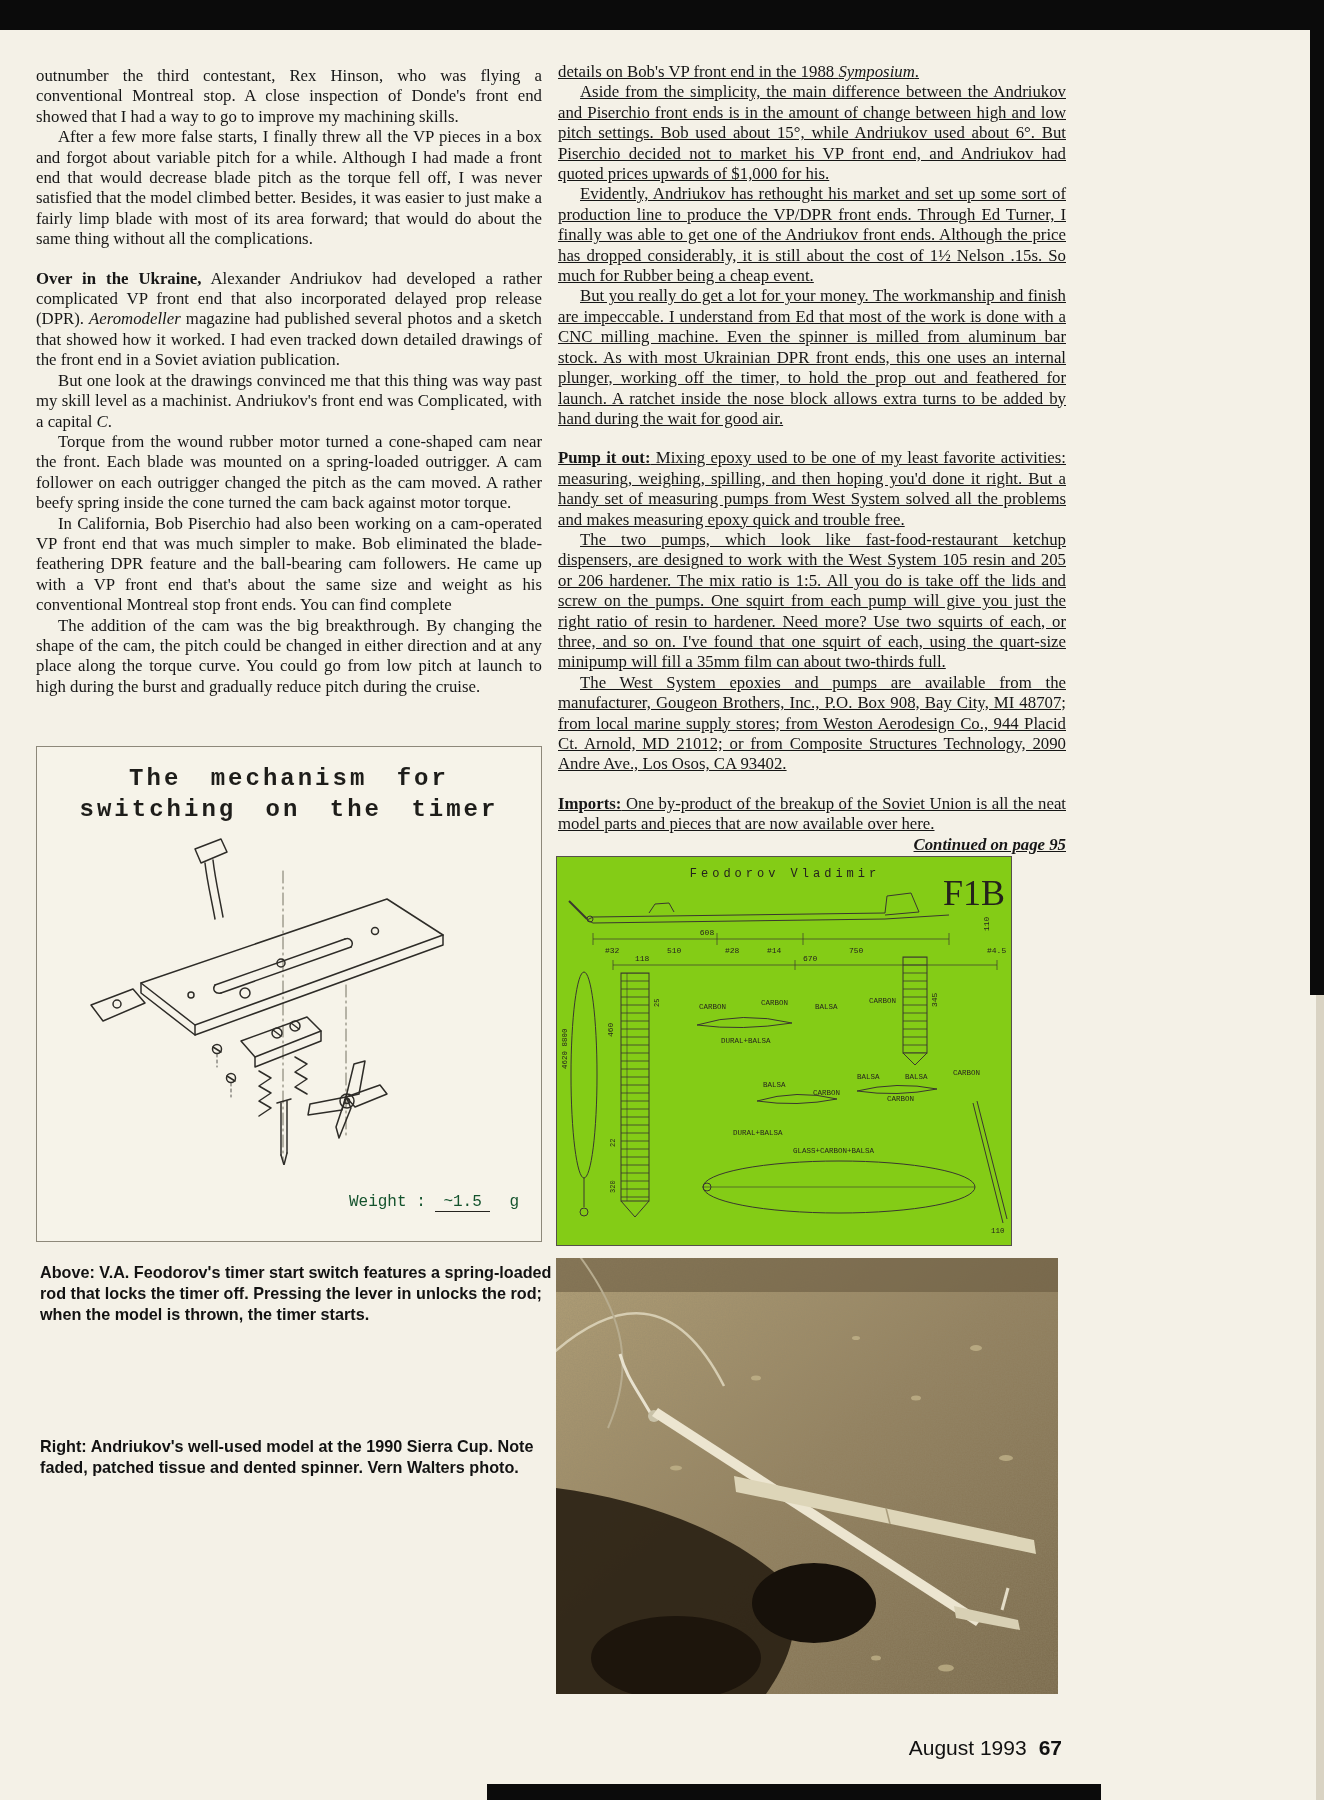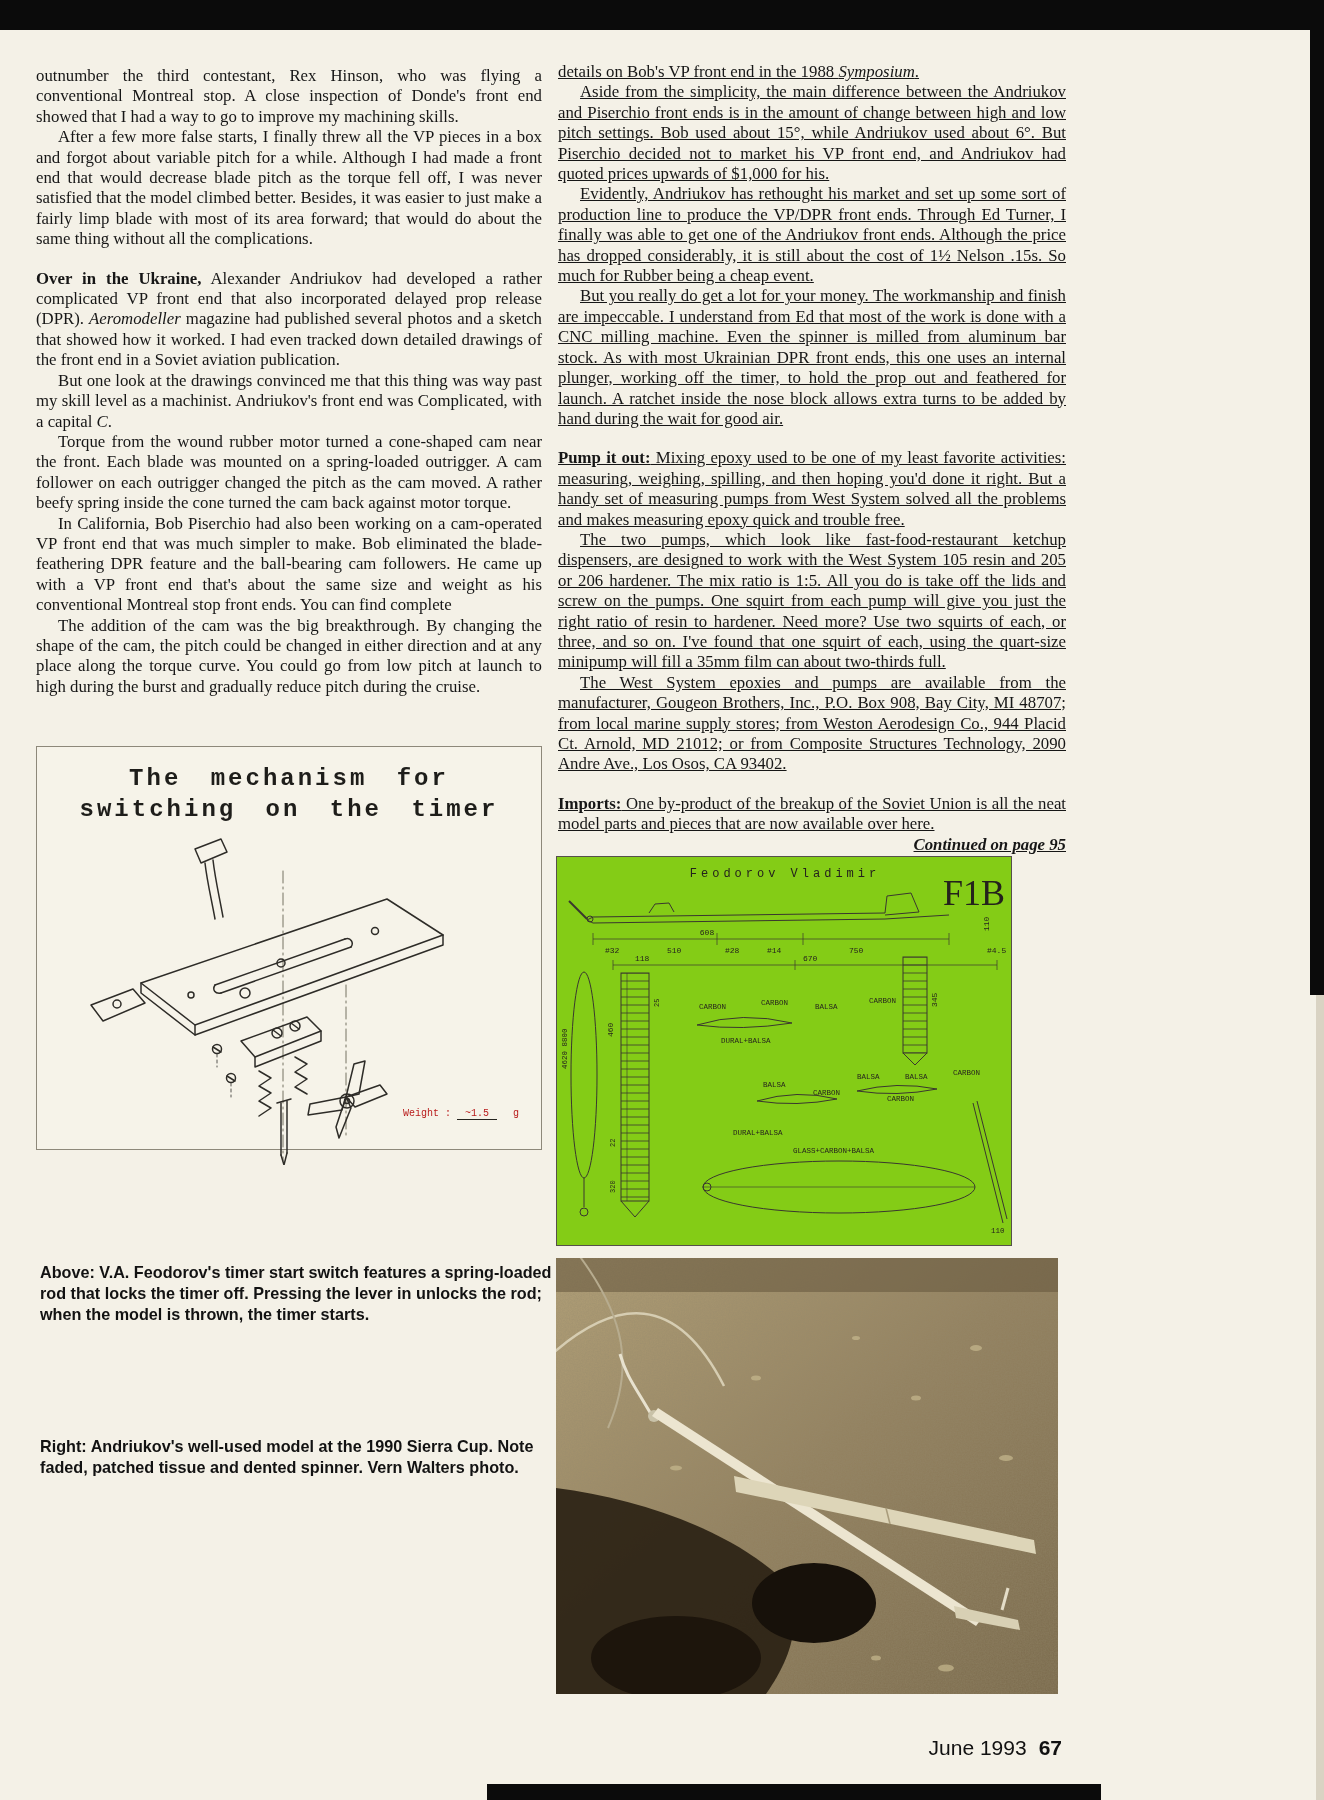--- a/index.html
+++ b/index.html
@@ -21,33 +21,33 @@
   .col-right { left:558px; top:62px; width:508px;text-decoration:underline; }
   p.bp { text-indent:22px; }
   p.bp.noind { text-indent:0; }
   p.bp.sp { margin-top:19px; }
   p.bp.ar { text-align:right; }
   p.bp i { font-style:italic; }
   p.bp b { font-weight:bold; }
 
   
   .mech-box {
-    position:absolute; left:36px; top:746px; width:506px; height:404px;
+    position:absolute; left:36px; top:746px; width:506px; height:496px;
     border:1px solid #8d887a; background:#f6f3e9;
   }
   .mech-title {
     margin-top:16px; text-align:center;
     font-family:"Liberation Mono", monospace; font-weight:bold;
     font-size:24px; line-height:31px; letter-spacing:3px; word-spacing:12px;
     color:#1e1d1a;
   }
   .mech-svg { position:absolute; left:8px; top:88px; }
   .mech-weight {
     position:absolute; right:22px; bottom:30px;
-    font-family:"Liberation Mono", monospace; font-size:10px; color:#b91c1c;
+    font-family:"Liberation Mono", monospace; font-size:16px; color:#14532d;
   }
   .mech-weight .wval { border-bottom:1.5px solid #26241f; padding:0 8px; }
   .mech-weight .wunit { margin-left:10px; }
 
   
   .caption {
     position:absolute; left:40px; width:512px;
     font-family:"Liberation Sans", sans-serif; font-weight:bold;
     font-size:16.2px; line-height:21px; color:#121212;
   }
@@ -322,16 +322,16 @@
         <ellipse cx="450" cy="200" rx="7" ry="3"></ellipse>
         <ellipse cx="390" cy="410" rx="8" ry="3.5"></ellipse>
         <ellipse cx="320" cy="400" rx="5" ry="2.5"></ellipse>
         <ellipse cx="120" cy="210" rx="6" ry="2.5"></ellipse>
         <ellipse cx="200" cy="120" rx="5" ry="2.5"></ellipse>
       </g>
     </svg>
   </div>
 
   <div class="footer">
-    <span>June 1993</span><span class="fp">67</span>
+    <span>August 1993</span><span class="fp">67</span>
   </div>
 
 </div>
 
 </body></html>

